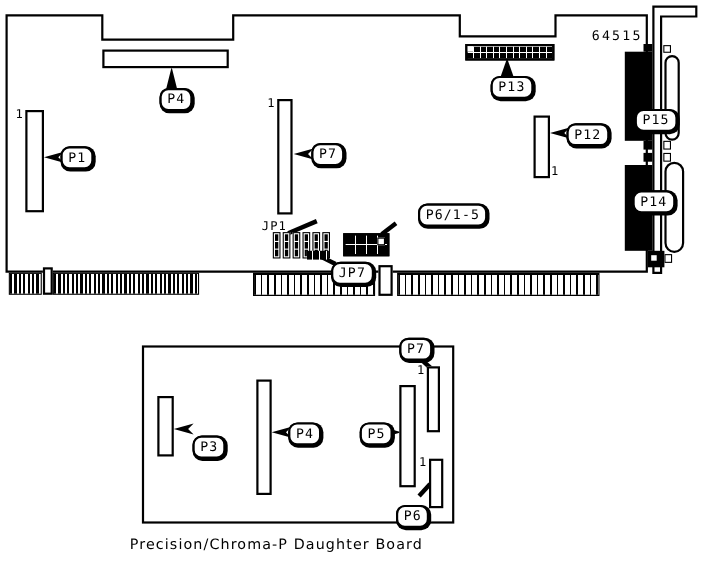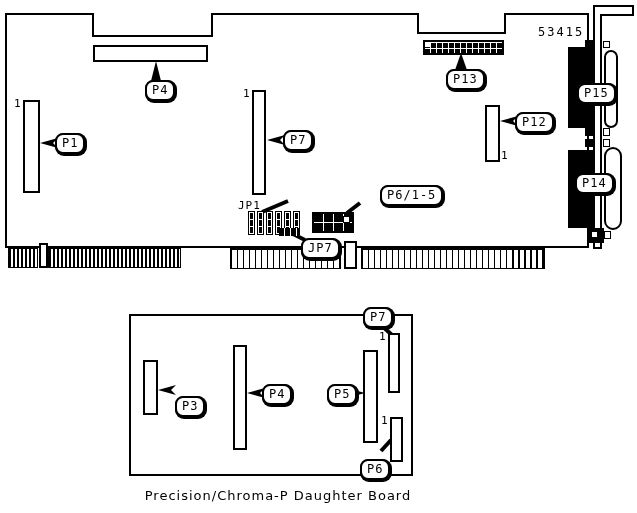--- a/index.html
+++ b/index.html
@@ -11,21 +11,21 @@
   .dsub{position:absolute;z-index:2;background:#fff;border:2px solid #000;box-sizing:border-box;}
   .sq{position:absolute;z-index:4;}
   .sqb{background:#000;}
   .sqo{background:#fff;border:1px solid #000;box-sizing:border-box;}
   .callout{position:absolute;z-index:6;background:#fff;border:2px solid #000;border-radius:8px;
            box-shadow:1px 1px 0 1px #000;font:12px "DejaVu Sans Mono",monospace;letter-spacing:1px;
            padding:1px 5px;line-height:15px;white-space:nowrap;}
   .pin1{position:absolute;z-index:5;font:11px "DejaVu Sans Mono",monospace;line-height:11px;}
   .plain-label{position:absolute;z-index:5;font:11px "DejaVu Sans Mono",monospace;letter-spacing:1px;text-align:right;}
   .partnum{position:absolute;left:538px;top:25px;z-index:5;font:12px "DejaVu Sans Mono",monospace;letter-spacing:2px;}
-  .caption{position:absolute;left:118px;top:488px;width:320px;text-align:center;z-index:5;
+  .caption{position:absolute;left:118px;top:488px;width:320px;text-align:left;z-index:5;
            font:13px "DejaVu Sans",sans-serif;letter-spacing:1px;}
   .fingers{position:absolute;z-index:2;box-sizing:border-box;}
   .stripes{background:repeating-linear-gradient(90deg,#000 0 2px,#fff 2px 4px);border:1px solid #000;}
   .comb{background:repeating-linear-gradient(90deg,#000 0 1.5px,#fff 1.5px 6px);border:1px solid #000;border-top-width:2px;}
   .tab{background:#fff;border:2px solid #000;}
   .jpblock{position:absolute;left:248px;top:211px;display:flex;gap:2px;z-index:3;}
   .jpcol{width:7px;height:24px;border:1px solid #000;background:#fff;display:flex;flex-direction:column;
          gap:1px;padding:1px;box-sizing:border-box;}
   .jpcol div{flex:1;background:#000;}
   .jpsub{position:absolute;left:279px;top:228px;width:20px;height:8px;z-index:3;
@@ -128,32 +128,32 @@
   <div class="sq" style="left:592px;top:232px;width:5px;height:5px;background:#fff;"></div>
   <div class="sq sqo" style="left:604px;top:231px;width:7px;height:8px;"></div>
 
   <div class="fingers stripes" style="left:8px;top:248px;width:30px;height:20px;"></div>
   <div class="fingers tab" style="left:39px;top:243px;width:9px;height:25px;"></div>
   <div class="fingers stripes" style="left:48px;top:248px;width:133px;height:20px;"></div>
   <div class="fingers comb" style="left:230px;top:248px;width:111px;height:21px;"></div>
   <div class="fingers tab" style="left:344px;top:241px;width:13px;height:28px;"></div>
   <div class="fingers comb" style="left:361px;top:248px;width:184px;height:21px;"></div>
 
-  <div class="partnum">53415</div>
+  <div class="partnum">64515</div>
   <div class="plain-label" style="left:238px;top:199px;">JP1</div>
   <div class="pin1" style="left:14px;top:98px;">1</div>
   <div class="pin1" style="left:243px;top:88px;">1</div>
   <div class="pin1" style="left:501px;top:150px;">1</div>
 
   <div class="callout" style="left:55px;top:133px;">P1</div>
   <div class="callout" style="left:145px;top:80px;">P4</div>
   <div class="callout" style="left:283px;top:130px;">P7</div>
   <div class="callout" style="left:515px;top:112px;">P12</div>
   <div class="callout" style="left:446px;top:69px;">P13</div>
-  <div class="callout" style="left:577px;top:83px;">P15</div>
+  <div class="callout" style="left:577px;top:99px;">P15</div>
   <div class="callout" style="left:575px;top:173px;text-align:center;">P14</div>
   <div class="callout" style="left:355px;top:185px;margin-left:25px;">P6/1-5</div>
   <div class="callout" style="left:301px;top:238px;">JP7</div>
 
   <div class="conn" style="left:143px;top:360px;width:15px;height:55px;"></div>
   <div class="conn" style="left:233px;top:345px;width:14px;height:105px;"></div>
   <div class="conn" style="left:363px;top:350px;width:15px;height:93px;"></div>
   <div class="conn" style="left:388px;top:333px;width:12px;height:60px;"></div>
   <div class="conn" style="left:390px;top:417px;width:13px;height:45px;"></div>
 

